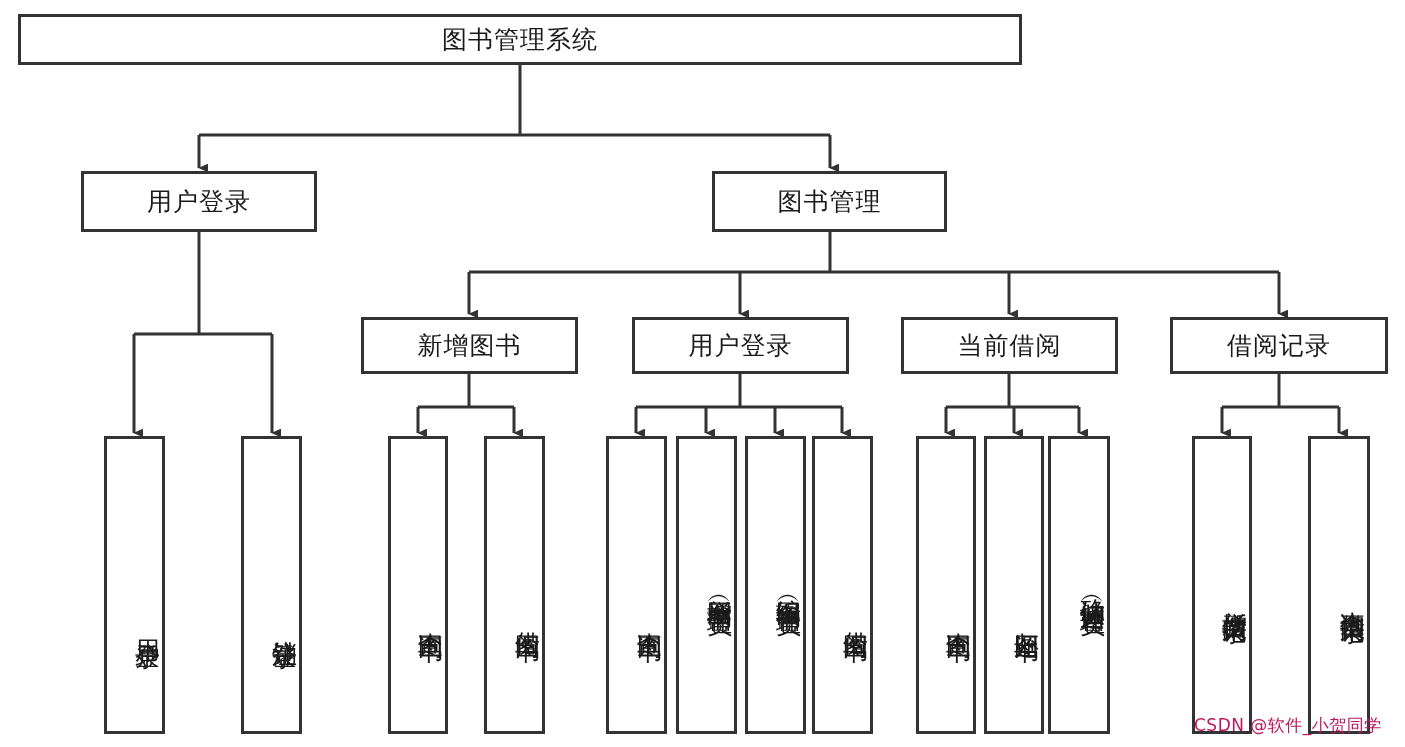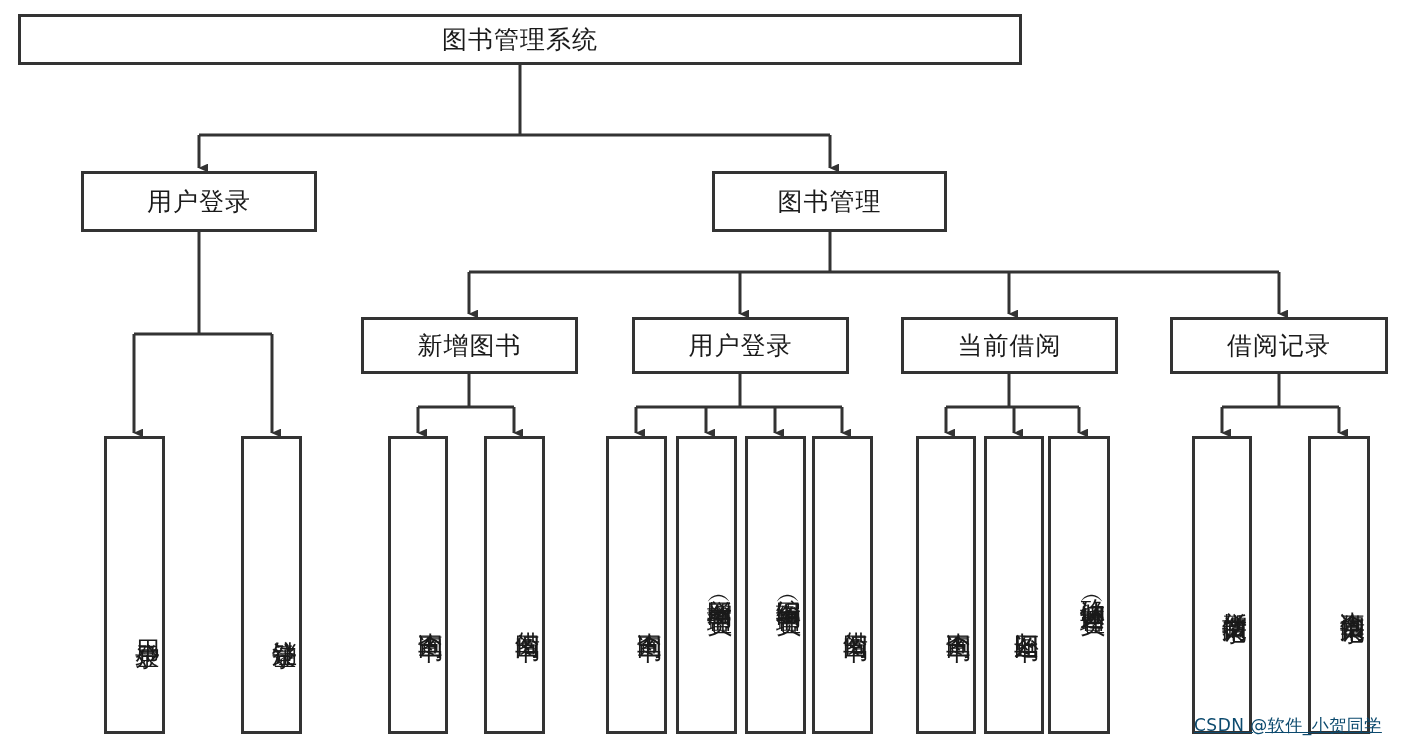--- a/index.html
+++ b/index.html
@@ -47,26 +47,25 @@
     padding-top:6px;
     white-space:nowrap;
   }
   .node.vert.tall{
     padding-top:2px;
   }
   #watermark{
     position:absolute;
     left:1194px;top:714px;
     font-size:17px;
-    color:#0c4a6e;
+    color:#be185d;
     letter-spacing:0.5px;
     white-space:nowrap;
     z-index:5;
     font-family:"DejaVu Sans","Liberation Sans",sans-serif;
-    text-decoration:underline;
   }
 </style>
 </head>
 <body>
 
 <div id="diagram">
 
   <svg id="edges" viewBox="0 0 1405 747">
     <defs>
       <marker id="arrow" markerWidth="9" markerHeight="10" refX="4.5" refY="9.3" orient="auto" markerUnits="userSpaceOnUse">

